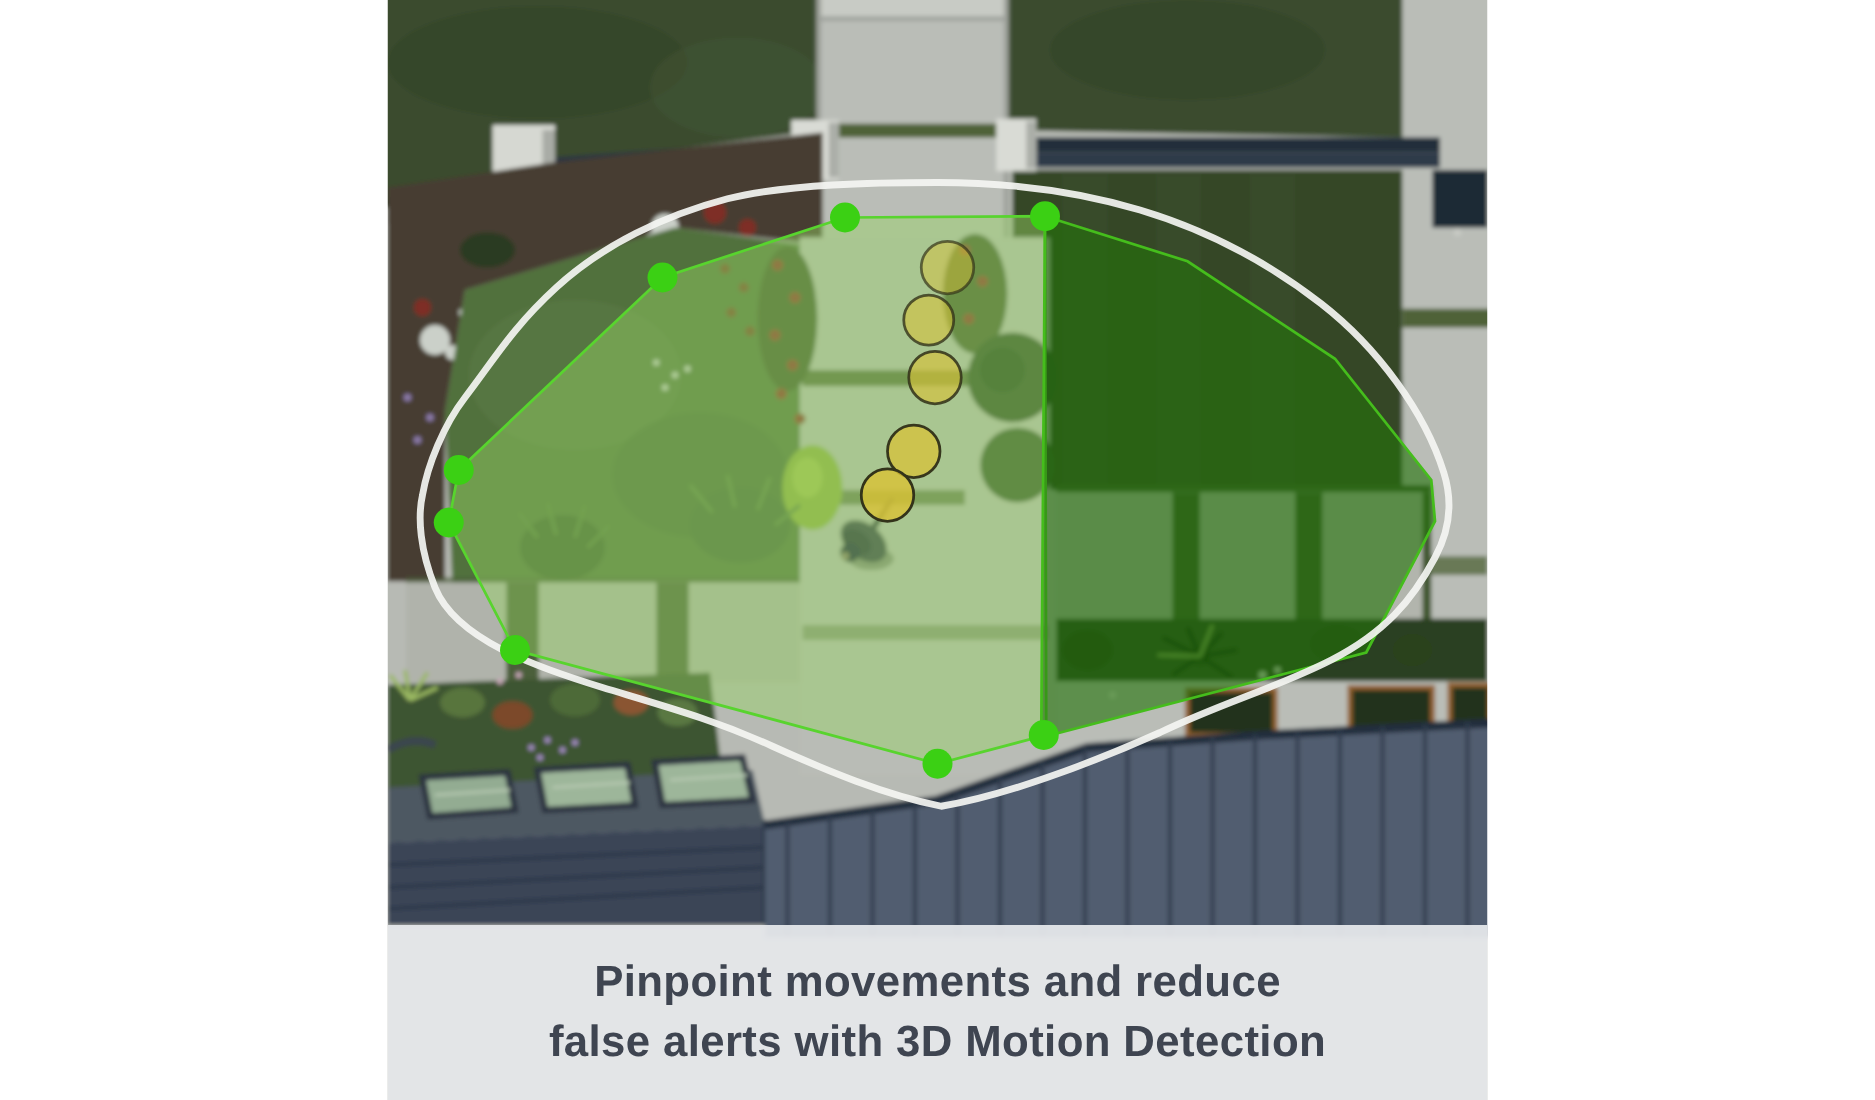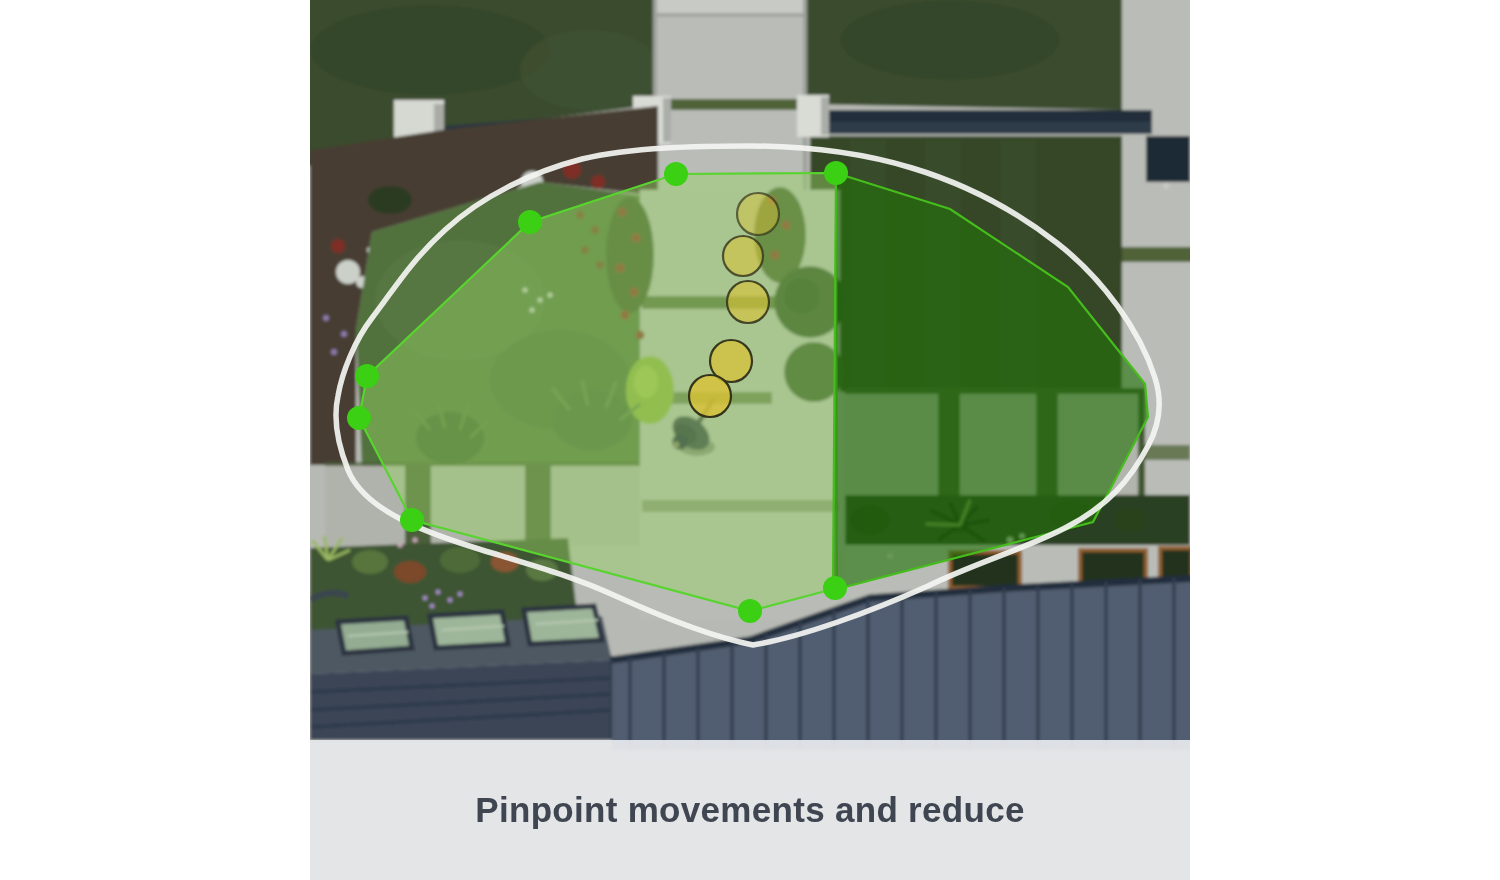--- a/index.html
+++ b/index.html
@@ -256,15 +256,16 @@
           <circle cx="57" cy="376" r="12" fill="#3bd014"></circle>
           <circle cx="49" cy="418" r="12" fill="#3bd014"></circle>
           <circle cx="102" cy="520" r="12" fill="#3bd014"></circle>
           <circle cx="440" cy="611" r="12" fill="#3bd014"></circle>
           <circle cx="525" cy="588" r="12" fill="#3bd014"></circle>
         </g>
     </svg>
 
     <div class="caption" id="caption-band" style="background: rgba(229, 231, 234, 0.95); color: rgb(63, 69, 81);">
       <div>Pinpoint movements and reduce</div>
+      <div>false alerts with 3D Motion Detection</div>
     </div>
   </div>
 </div>
 
 </body></html>

